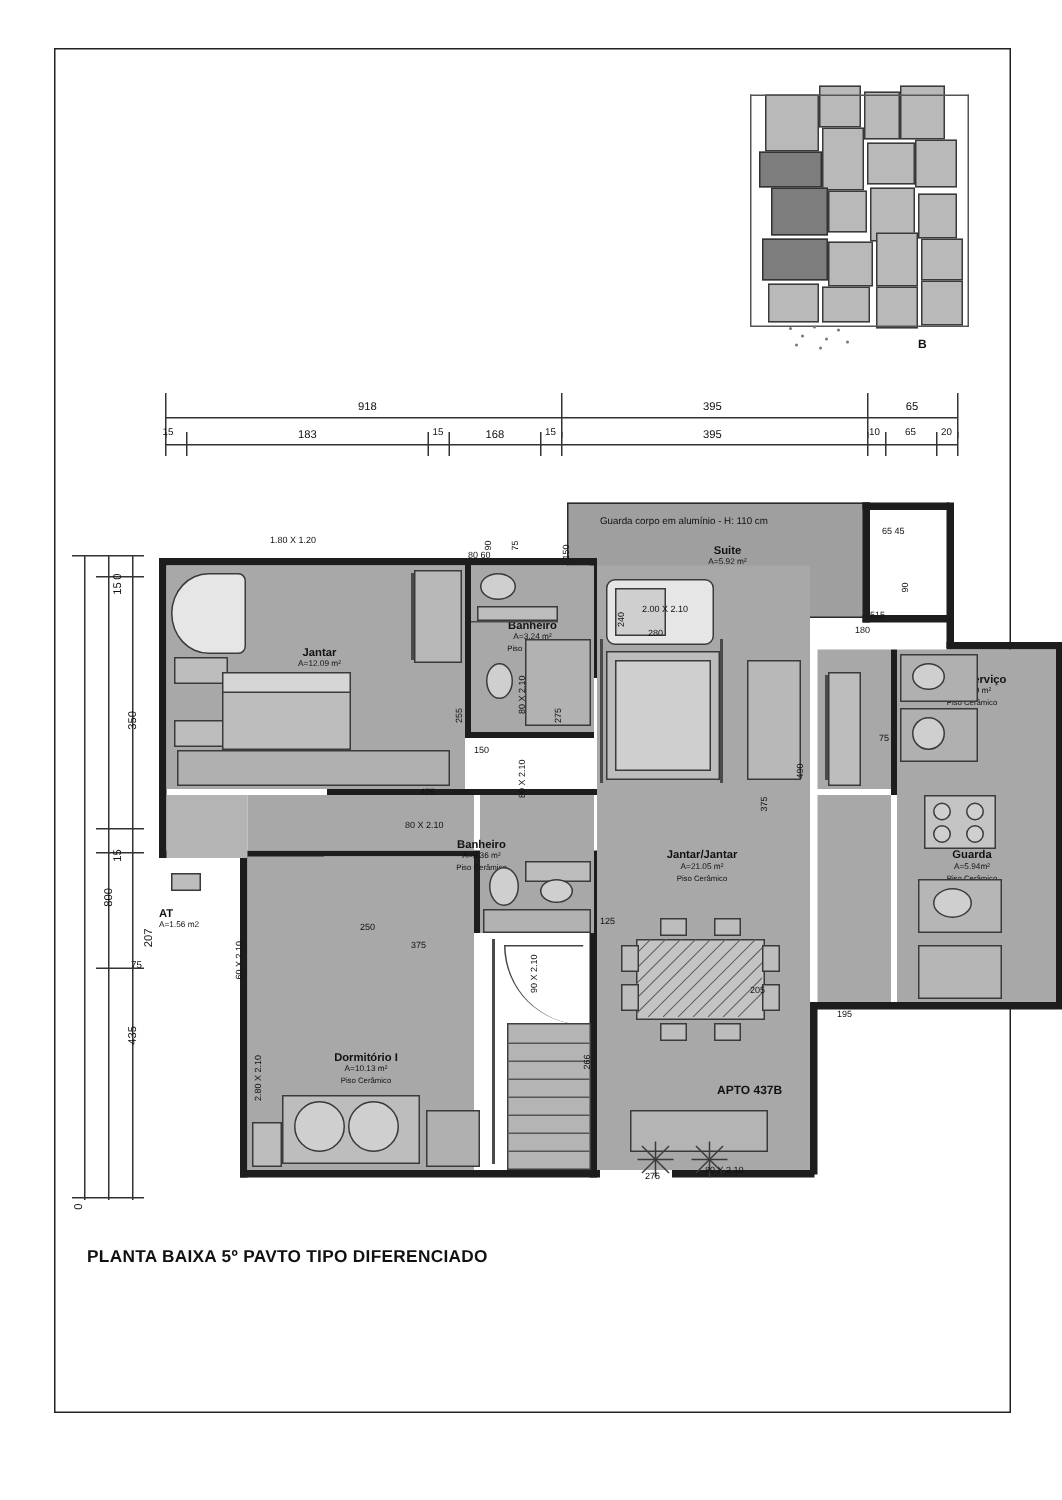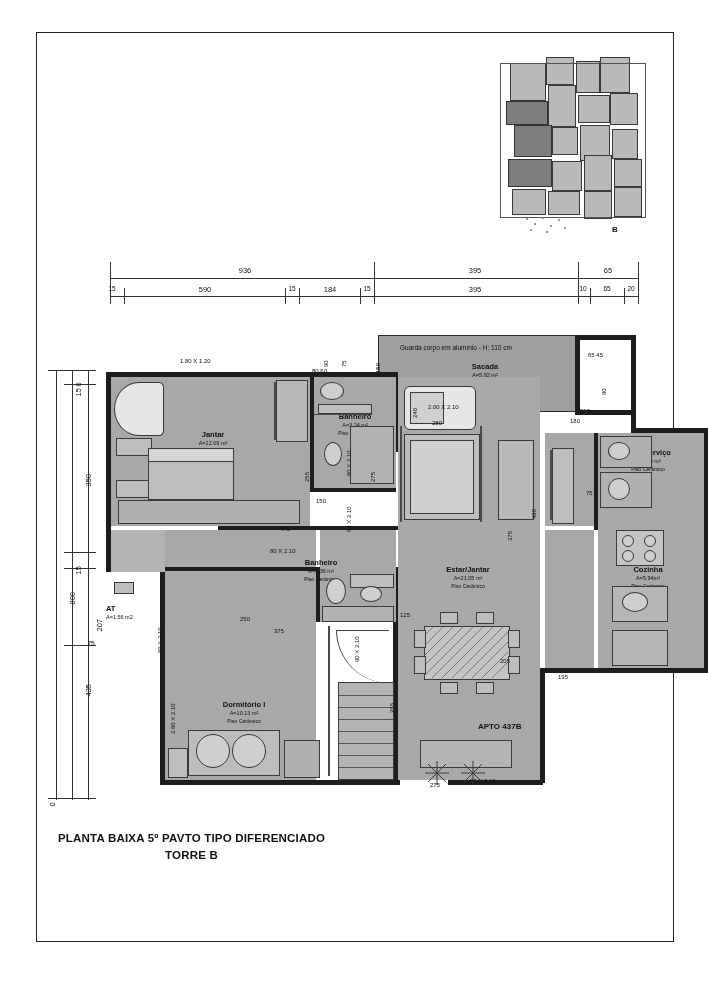--- a/index.html
+++ b/index.html
@@ -40,21 +40,21 @@
   .oval { position:absolute; border:1px solid #3a3a3a; background:#cfcfcf; border-radius:50%; }
   .door { position:absolute; border-left:1px solid #444; border-top:1px solid #444; border-radius:0 0 0 100%; }
 
   .dimlbl { position:absolute; font-size:6px; color:#111; white-space:nowrap; }
   .dimlbl.v { transform:rotate(-90deg); transform-origin:center center; }
 
   .guarda { position:absolute; font-size:6.5px; color:#111; white-space:nowrap; }
   .apto { position:absolute; font-size:8px; font-weight:bold; }
 
   
-  .title { position:absolute; left:58px; top:830px; font-size:11.5px; font-weight:bold; letter-spacing:.2px; line-height:1.5;text-align:center; }
+  .title { position:absolute; left:58px; top:830px; font-size:11.5px; font-weight:bold; letter-spacing:.2px; line-height:1.5; }
 
   .stair { position:absolute; background:#b4b4b4; border:1px solid #3f3f3f; }
   .stair i { position:absolute; left:0; right:0; height:1px; background:#555; display:block; }
 </style>
 </head>
 <body>
 
 <div id="sheet">
   <div class="frame"></div>
 
@@ -96,39 +96,39 @@
     <div class="kp-label">B</div>
   </div>
 
   <div>
 
     <div class="hline" style="left:110px; top:278px; width:528px;"></div>
     <div class="vline" style="left:110px; top:262px; height:30px;"></div>
     <div class="vline" style="left:374px; top:262px; height:30px;"></div>
     <div class="vline" style="left:578px; top:262px; height:30px;"></div>
     <div class="vline" style="left:638px; top:262px; height:30px;"></div>
-    <div class="dimtxt" style="left:200px; top:266px; width:90px;">936</div>
+    <div class="dimtxt" style="left:200px; top:266px; width:90px;">918</div>
     <div class="dimtxt" style="left:430px; top:266px; width:90px;">395</div>
     <div class="dimtxt" style="left:578px; top:266px; width:60px;">65</div>
 
     <div class="hline" style="left:110px; top:296px; width:528px;"></div>
     <div class="vline" style="left:110px; top:288px; height:16px;"></div>
     <div class="vline" style="left:124px; top:288px; height:16px;"></div>
     <div class="vline" style="left:285px; top:288px; height:16px;"></div>
     <div class="vline" style="left:299px; top:288px; height:16px;"></div>
     <div class="vline" style="left:360px; top:288px; height:16px;"></div>
     <div class="vline" style="left:374px; top:288px; height:16px;"></div>
     <div class="vline" style="left:578px; top:288px; height:16px;"></div>
     <div class="vline" style="left:590px; top:288px; height:16px;"></div>
     <div class="vline" style="left:624px; top:288px; height:16px;"></div>
     <div class="vline" style="left:638px; top:288px; height:16px;"></div>
     <div class="dimtxt small" style="left:104px; top:285px; width:16px;">15</div>
-    <div class="dimtxt" style="left:170px; top:285px; width:70px;">590</div>
+    <div class="dimtxt" style="left:170px; top:285px; width:70px;">183</div>
     <div class="dimtxt small" style="left:284px; top:285px; width:16px;">15</div>
-    <div class="dimtxt" style="left:305px; top:285px; width:50px;">184</div>
+    <div class="dimtxt" style="left:305px; top:285px; width:50px;">168</div>
     <div class="dimtxt small" style="left:359px; top:285px; width:16px;">15</div>
     <div class="dimtxt" style="left:430px; top:285px; width:90px;">395</div>
     <div class="dimtxt small" style="left:576px; top:285px; width:14px;">10</div>
     <div class="dimtxt small" style="left:598px; top:285px; width:18px;">65</div>
     <div class="dimtxt small" style="left:623px; top:285px; width:16px;">20</div>
   </div>
 
   <div>
     <div class="vline" style="left:88px;  top:370px; height:430px;"></div>
     <div class="vline" style="left:72px;  top:370px; height:430px;"></div>
@@ -149,21 +149,21 @@
     <div class="vdim" style="left:68px; top:672px; width:40px;">435</div>
     <div class="dimtxt small" style="left:80px; top:640px; width:22px;">75</div>
     <div class="vdim" style="left:42px; top:792px; width:20px;">0</div>
   </div>
 
   <div class="plan">
 
     <div class="sacada" style="left:290px; top:5px; width:200px; height:75px;"></div>
     <div class="guarda" style="left:312px; top:14px;">Guarda corpo em alumínio - H: 110 cm</div>
     <div class="roomlabel" style="left:342px; top:32px; width:110px;">
-      <span class="nm">Sacada</span>
+      <span class="nm">Suite</span>
       <span class="ar">A=5.92 m²</span>
       <span class="pi">Piso Cerâmico</span>
     </div>
 
     <div class="wall" style="left:18px;  top:42px;  width:290px; height:5px;"></div>
     <div class="wall" style="left:18px;  top:42px;  width:5px;   height:200px;"></div>
     <div class="wall" style="left:18px;  top:237px; width:110px; height:5px;"></div>
     <div class="wall" style="left:72px;  top:237px; width:5px;   height:218px;"></div>
     <div class="wall" style="left:72px;  top:450px; width:240px; height:5px;"></div>
     <div class="wall" style="left:305px; top:240px; width:5px;   height:215px;"></div>
@@ -217,26 +217,26 @@
       <span class="nm">Banheiro</span>
       <span class="ar">A=3.36 m²</span>
       <span class="pi">Piso Cerâmico</span>
     </div>
     <div class="roomlabel" style="left:106px; top:370px; width:100px;">
       <span class="nm">Dormitório I</span>
       <span class="ar">A=10.13 m²</span>
       <span class="pi">Piso Cerâmico</span>
     </div>
     <div class="roomlabel" style="left:330px; top:235px; width:100px;">
-      <span class="nm">Estar/Jantar</span>
+      <span class="nm">Jantar/Jantar</span>
       <span class="ar">A=21.05 m²</span>
       <span class="pi">Piso Cerâmico</span>
     </div>
     <div class="roomlabel" style="left:510px; top:235px; width:100px;">
-      <span class="nm">Cozinha</span>
+      <span class="nm">Guarda</span>
       <span class="ar">A=5.94m²</span>
       <span class="pi">Piso Cerâmico</span>
     </div>
     <div class="roomlabel" style="left:508px; top:118px; width:104px;">
       <span class="nm">Área Serviço</span>
       <span class="ar">A=2.70 m²</span>
       <span class="pi">Piso Cerâmico</span>
     </div>
     <div class="roomlabel" style="left:18px; top:274px; width:50px; text-align:left;">
       <span class="nm">AT</span>
@@ -396,15 +396,14 @@
     <div class="dimlbl" style="left:342px; top:452px;">275</div>
     <div class="dimlbl" style="left:382px; top:448px;">80 X 2.10</div>
     <div class="dimlbl v" style="left:52px;  top:300px; width:40px;">60 X 2.10</div>
     <div class="dimlbl v" style="left:62px;  top:378px; width:46px;">2.80 X 2.10</div>
 
     <div class="apto" style="left:390px; top:392px;">APTO  437B</div>
   </div>
 
   <div class="title">
     <div>PLANTA BAIXA  5º PAVTO TIPO DIFERENCIADO</div>
-    <div>TORRE B</div>
   </div>
 </div>
 
 </body></html>

